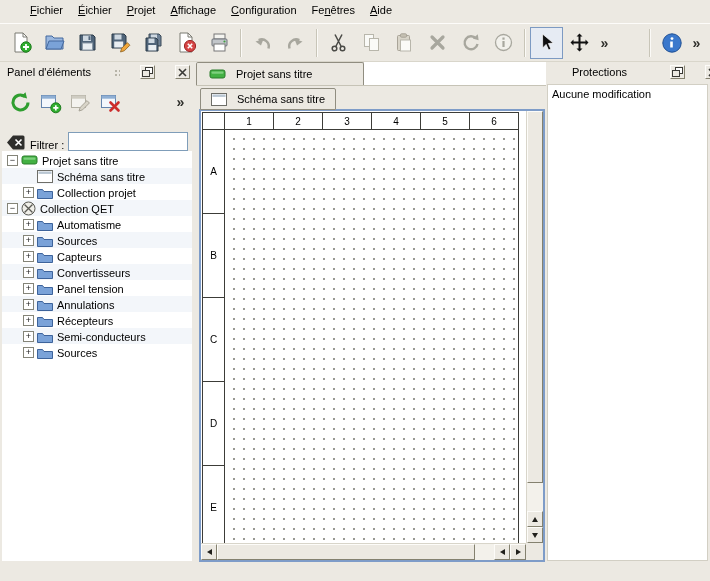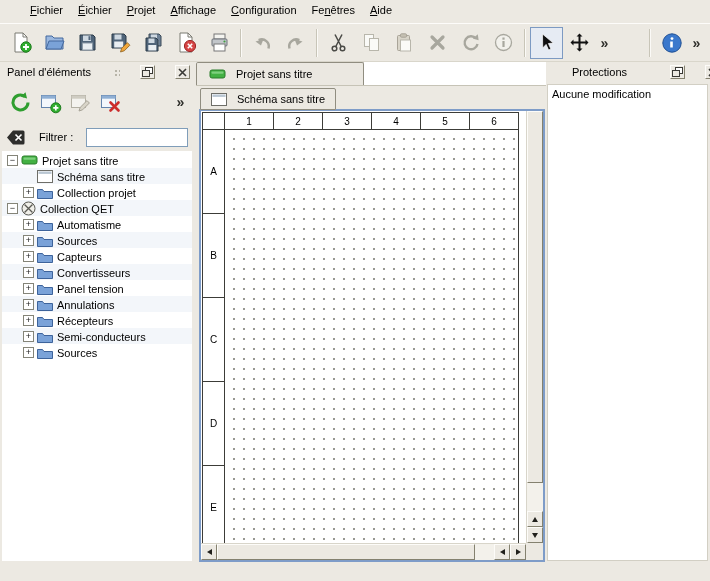--- a/index.html
+++ b/index.html
@@ -25,21 +25,21 @@
 .dock{position:absolute;display:flex;flex-direction:column}
 #left-dock{left:2px;top:63px;width:190px;height:498px}
 #right-dock{left:547px;top:63px;width:161px;height:498px}
 .dock-title{height:18px;flex:none;display:flex;align-items:center;gap:20px;padding:0 2px}
 .grip{flex:1;height:8px;background-image:radial-gradient(circle,#b7b4a8 0.9px,transparent 1.1px);background-size:4px 4px;background-position:0 1px}
 .dock-title-text{white-space:nowrap;padding:0 3px}
 .dock-btn{width:15px;height:14px;flex:none;display:flex;align-items:center;justify-content:center;background:#ece9e2;border:1px solid;border-color:#fdfcf9 #84816f #84816f #fdfcf9}
 
 .ldtools{height:42px;flex:none;display:flex;align-items:center;padding:2px 3px}
 .ldbtn{width:30px;height:30px;flex:none;display:flex;align-items:center;justify-content:center;border:1px solid transparent}
-.filter-row{height:28px;flex:none;display:flex;align-items:center;gap:13px;padding:0 4px}
+.filter-row{height:28px;flex:none;display:flex;align-items:flex-end;gap:4px;padding:0 4px}
 .filter-input{flex:1;min-width:0;height:19px;border:1px solid #7f9db9;background:#fff;font:inherit;padding:1px 3px;outline:none}
 
 .tree{flex:1;background:#fff;overflow:hidden;padding-top:1px}
 .trow{height:16px;display:flex;align-items:center;padding-left:5px;white-space:nowrap}
 .trow.alt{background:#f3f6fa}
 .indent{width:16px;flex:none}
 .exp{width:11px;height:11px;flex:none;border:1px solid #848478;background:#fff;font-size:9px;line-height:9px;text-align:center;color:#222;margin-right:3px}
 .exp.none{visibility:hidden}
 .ticon{flex:none;display:flex;align-items:center;justify-content:center;margin-right:4px}
 .tlabel{padding-top:1px}

